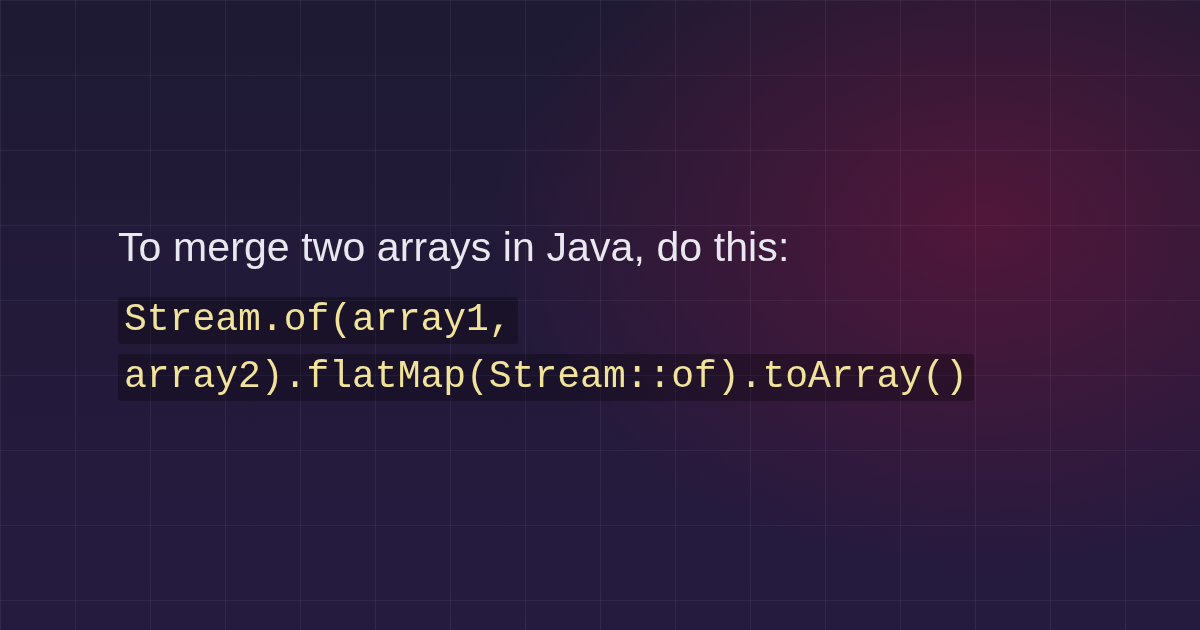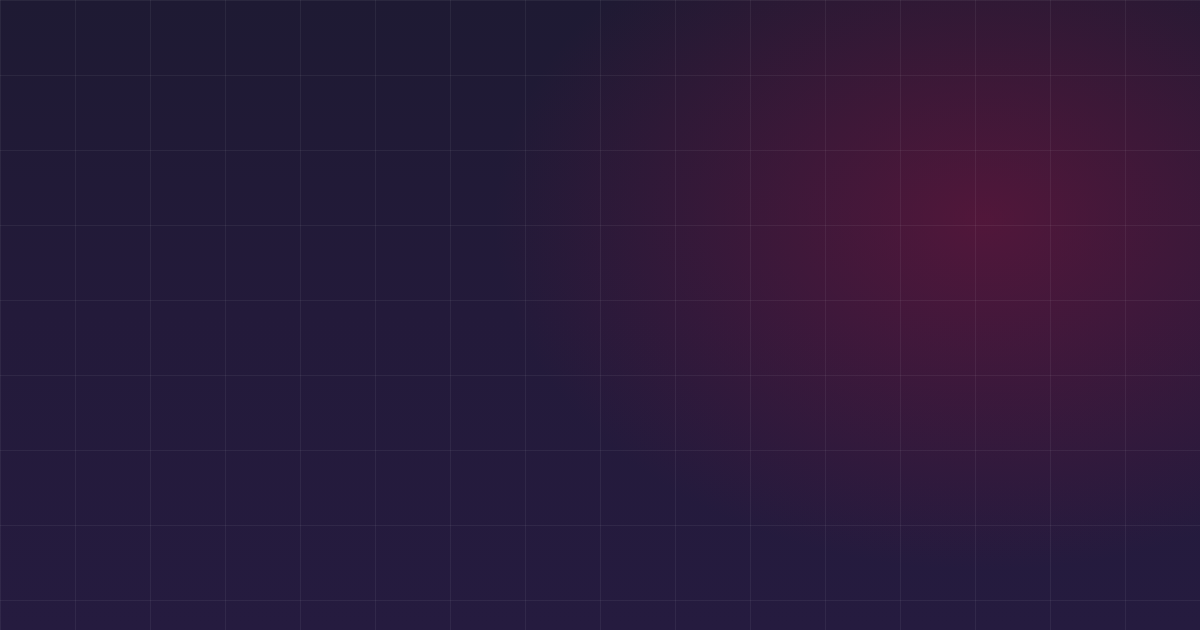--- a/index.html
+++ b/index.html
@@ -45,13 +45,17 @@
     box-decoration-break: clone;
   }
   .block { margin-top: 14px; }
 </style>
 </head>
 <body>
 
 <div class="grid"></div>
 
 <div class="content">
+  <div class="lead">To merge two arrays in Java, do this:</div>
+  <div class="block">
+    <span class="code">Stream.of(array1, array2).flatMap(Stream::of).toArray()</span>
+  </div>
 </div>
 
 </body></html>

